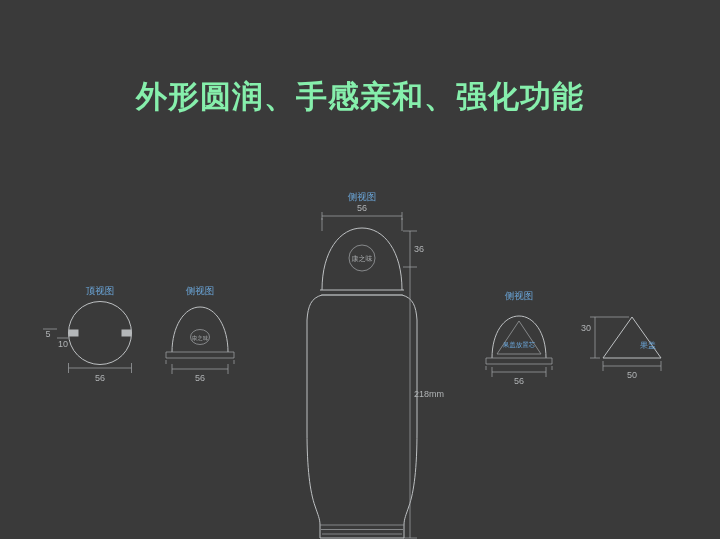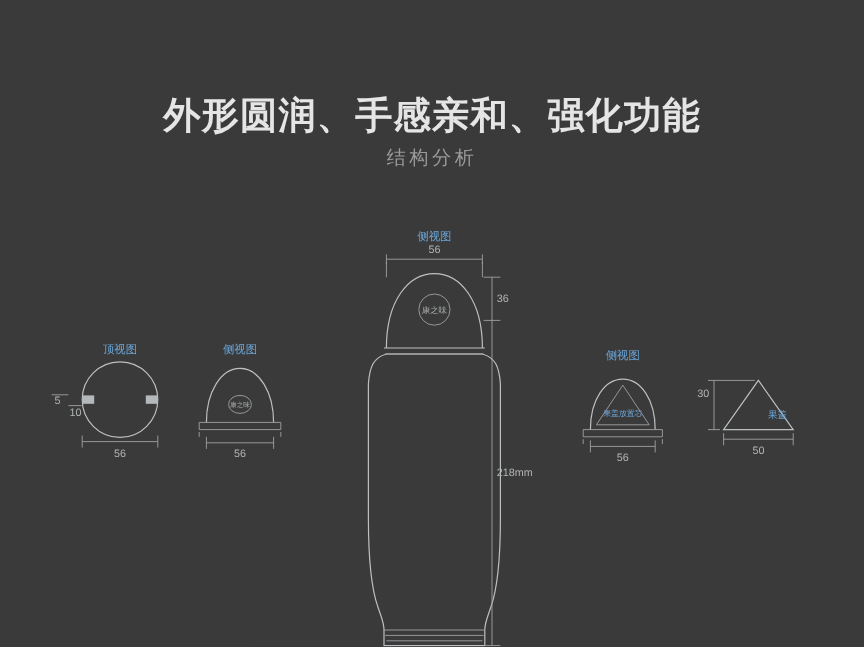--- a/index.html
+++ b/index.html
@@ -1,18 +1,18 @@
 <!DOCTYPE html>
 <html><head>
 <meta charset="utf-8">
 <style>
   *{margin:0;padding:0;box-sizing:border-box}
   html,body{width:720px;height:539px;overflow:hidden;background:#3a3a3a}
   .canvas{position:relative;width:720px;height:539px;background:#3a3a3a;font-family:"Liberation Sans",sans-serif}
-  .title{position:absolute;top:76px;left:0;width:100%;text-align:center;color:#e5e5e5;font-size:31px;font-weight:bold;letter-spacing:1px}
+  .title{position:absolute;top:76px;left:0;width:100%;text-align:center;color:#86efac;font-size:31px;font-weight:bold;letter-spacing:1px}
   .subtitle{position:absolute;top:122px;left:0;width:100%;text-align:center;color:#9a9a9a;font-size:16px;letter-spacing:3px}
   svg.drawing{position:absolute;left:0;top:0;display:block}
   .ln{fill:none;stroke:#bdc0c2;stroke-width:1}
   .lnt{fill:none;stroke:#9fa2a4;stroke-width:.75}
   .dml{fill:none;stroke:#9fa2a4;stroke-width:.75}
   svg text{font-family:"Liberation Sans",sans-serif}
   .dim{fill:#b0b3b5;font-size:9px;text-anchor:middle}
   .dimL{fill:#b0b3b5;font-size:9px;text-anchor:start}
   .dimR{fill:#b0b3b5;font-size:9px;text-anchor:end}
   .blb{fill:#6ba6d9;font-size:9.5px;text-anchor:middle}
@@ -21,21 +21,20 @@
   .logo{fill:#a8abad;font-size:5.5px;text-anchor:middle}
   .logoB{fill:#a8abad;font-size:7px;text-anchor:middle}
   .notch{fill:#b5b8ba;stroke:none}
 </style>
 </head>
 <body>
 
 <div class="canvas">
 
   <div class="title">外形圆润、手感亲和、强化功能</div>
-  <div class="subtitle">结构分析</div>
 
   <svg class="drawing" width="720" height="539" viewBox="0 0 720 539">
 
     <g>
       <text x="100" y="294" class="blb">顶视图</text>
       <circle cx="100" cy="333" r="31.5" class="ln"></circle>
       <rect x="68.5" y="329.5" width="10" height="7" class="notch"></rect>
       <rect x="121.5" y="329.5" width="10" height="7" class="notch"></rect>
       <path d="M43,329 L57,329" class="dml"></path>
       <text x="48" y="337" class="dim">5</text>

